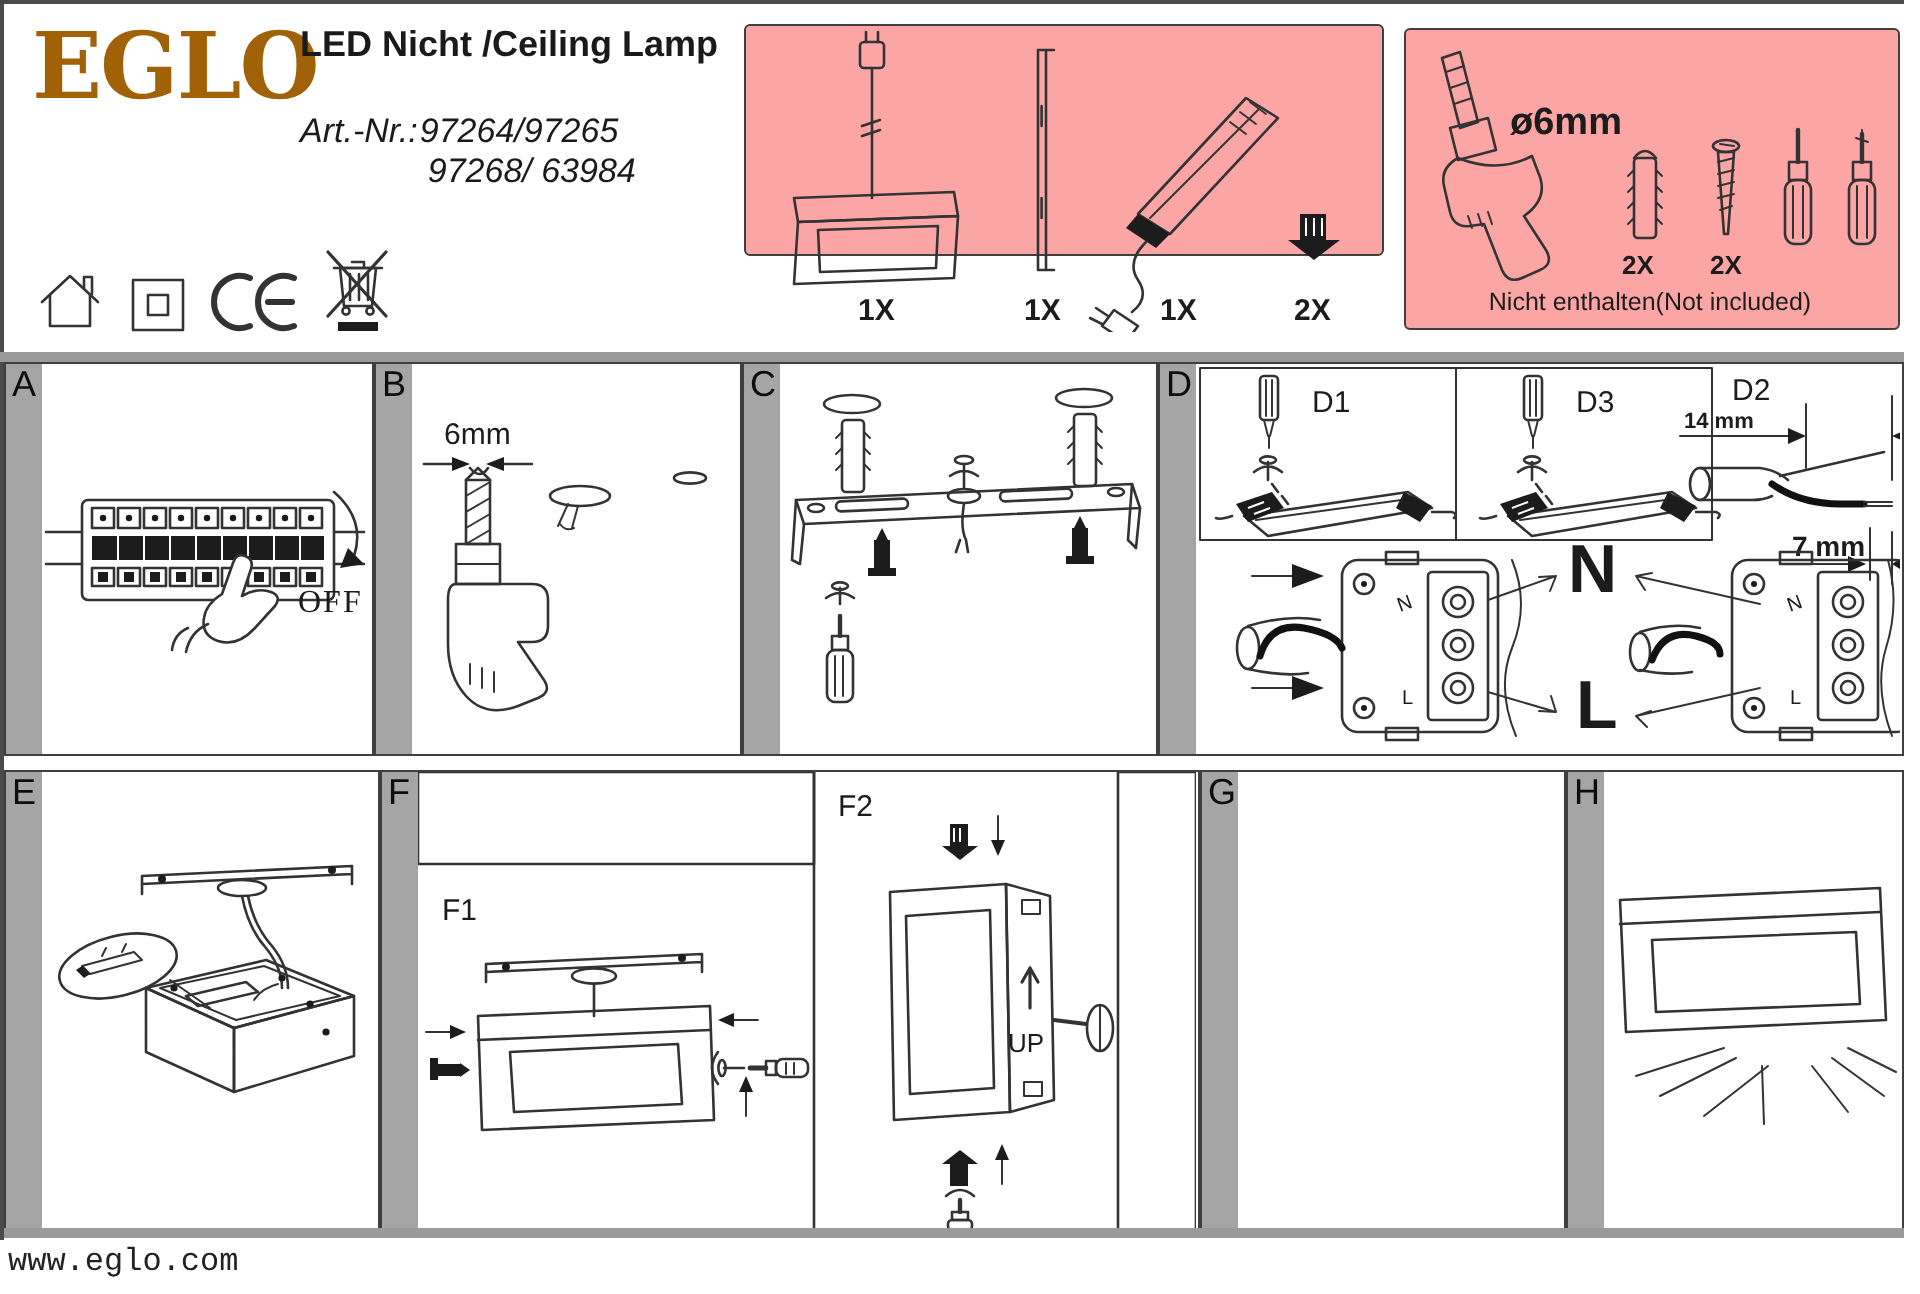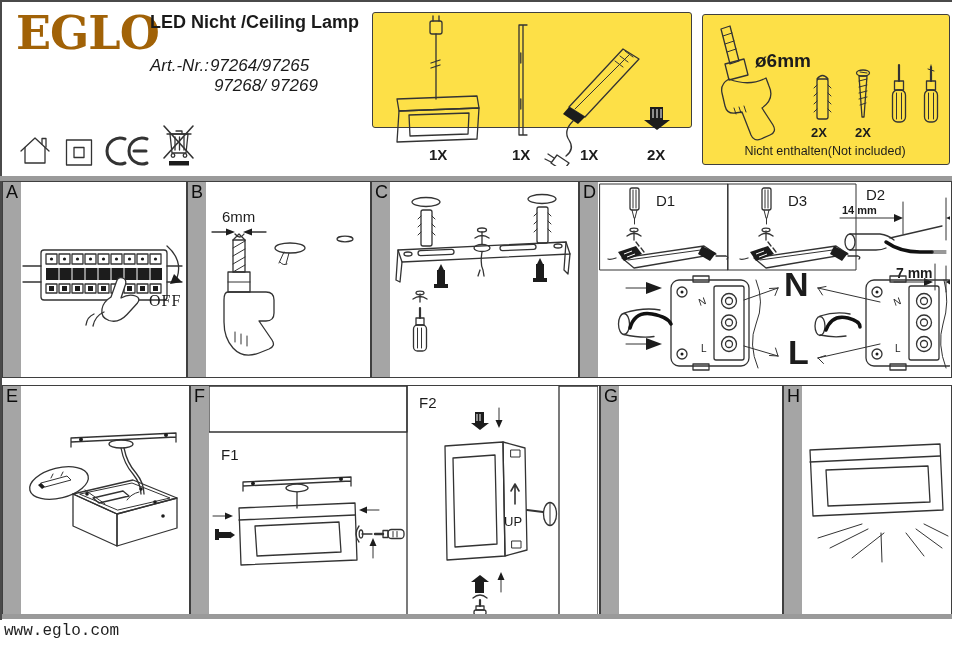--- a/index.html
+++ b/index.html
@@ -8,21 +8,21 @@
   .rule{position:absolute;background:#4a4a4a;}
   .grayband{position:absolute;background:#9a9a9a;z-index:6;}
   
   .logo{position:absolute;left:16px;top:6px;font-family:"DejaVu Serif",serif;font-weight:bold;
         font-size:46px;letter-spacing:-1px;color:#a16207;}
   .title{position:absolute;left:150px;top:12px;font-size:18px;font-weight:bold;color:#1a1a1a;}
   .art{position:absolute;left:150px;top:56px;font-size:17px;display:flex;font-style:italic;}
   .art .nums{display:flex;flex-direction:column;margin-left:1px;}
   .art .nums span:last-child{margin-left:4px;}
   .hicons{position:absolute;left:18px;top:120px;display:flex;align-items:flex-end;gap:10px;}
-  .box{position:absolute;border:1.5px solid #3f3f3f;border-radius:3px;background:#fde047;box-sizing:border-box;}
+  .box{position:absolute;border:1.5px solid #3f3f3f;border-radius:3px;background:#fca5a5;box-sizing:border-box;}
   
   .panel{position:absolute;background:#fff;border:1.5px solid #3f3f3f;box-sizing:border-box;display:flex;}
   .strip{width:18px;background:#a5a5a5;flex:none;font-size:18px;line-height:20px;color:#0d0d0d;
          padding-left:3px;box-sizing:border-box;}
   .pc{position:relative;flex:1;overflow:hidden;}
   .footer{position:absolute;left:4px;top:622px;font-size:16px;color:#222;font-family:Liberation Mono, monospace;}
   
   .ln{stroke:#333;fill:none;stroke-width:1.3;stroke-linecap:round;stroke-linejoin:round;}
   .lnt{stroke:#333;fill:none;stroke-width:1;stroke-linecap:round;stroke-linejoin:round;}
   .thick{stroke:#111;fill:none;stroke-width:3.5;stroke-linecap:round;}
@@ -41,21 +41,21 @@
   <div class="rule" style="left:0;top:0;width:2px;height:620px;"></div>
   <div class="grayband" style="left:0;top:176px;width:952px;height:5px;"></div>
   <div class="grayband" style="left:2px;top:614px;width:950px;height:5px;"></div>
 
   <div class="logo">EGLO</div>
   <div class="title">LED Nicht /Ceiling Lamp</div>
   <div class="art">
     <span>Art.-Nr.:</span>
     <span class="nums">
       <span>97264/97265</span>
-      <span>97268/ 97269</span>
+      <span>97268/ 63984</span>
     </span>
   </div>
 
   <div class="hicons">
     <svg width="36" height="34">
       <path class="ln" d="M3,17 L17,4 L31,17"></path>
       <path class="ln" d="M24,10 V4.5 h4 V13"></path>
       <path class="ln" d="M7,13.5 V29 H27 V13.5"></path>
     </svg>
     <svg width="30" height="32">

